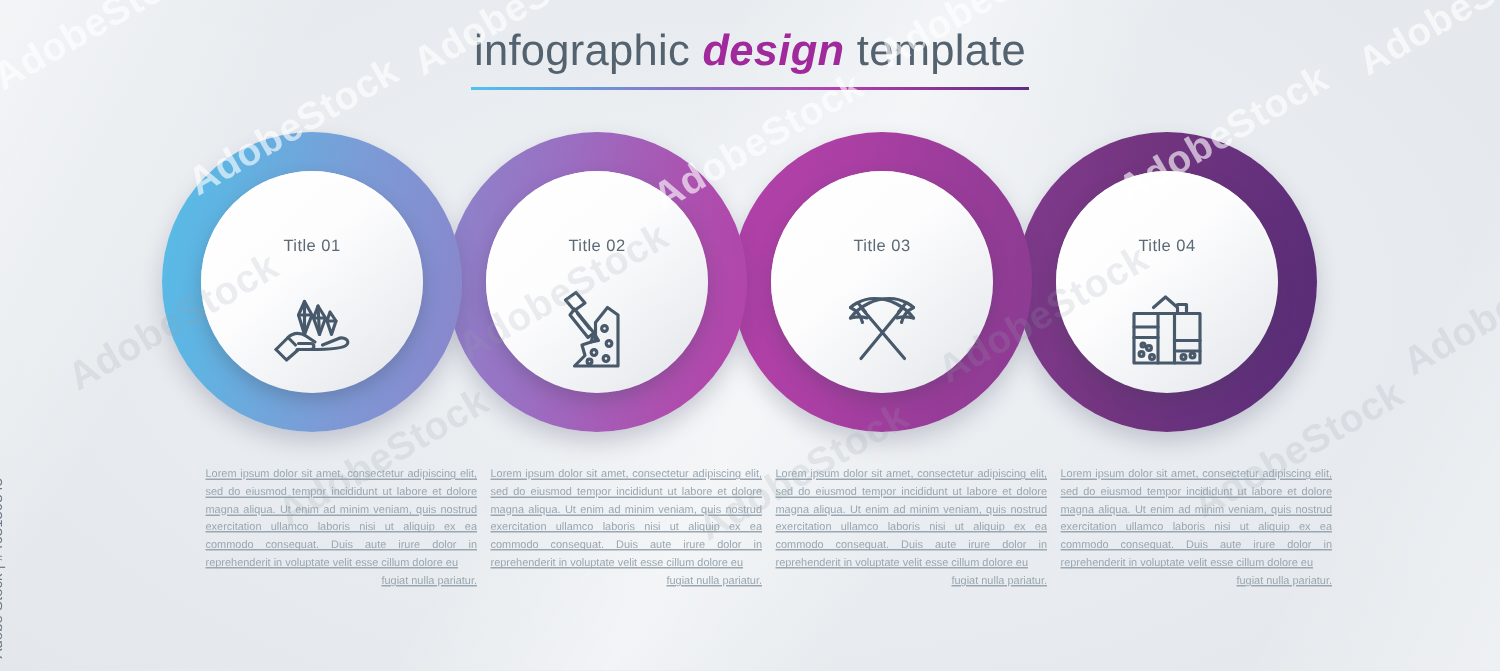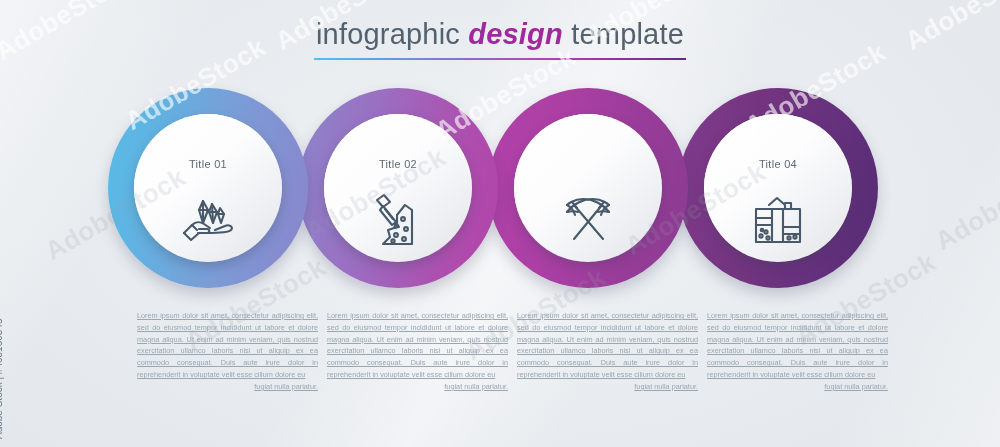--- a/index.html
+++ b/index.html
@@ -147,20 +147,21 @@
           <circle cx="35" cy="38" r="1.9"></circle>
           <circle cx="33" cy="48" r="1.9"></circle>
           <circle cx="22" cy="50" r="1.6"></circle>
         </svg>
       </div>
     </div>
   </div>
 
   <div class="ring ring-3">
     <div class="hole">
+      <div class="card-title">Title 03</div>
       <div class="icon-wrap">
         <svg width="58" height="48" viewBox="0 0 58 48" fill="none" stroke="#47596a" stroke-width="2.1" stroke-linecap="round" stroke-linejoin="round">
           <path d="M8 10 C8 10 14 4 24 4 C34 4 44 9 50 17"></path>
           <path d="M8 10 C12 12 15 16 16 20"></path>
           <path d="M50 17 C46 16 42 16 39 17"></path>
           <path d="M50 10 C50 10 44 4 34 4 C24 4 14 9 8 17"></path>
           <path d="M50 10 C46 12 43 16 42 20"></path>
           <path d="M8 17 C12 16 16 16 19 17"></path>
           <path d="M15 10 L44 44"></path>
           <path d="M43 10 L15 44"></path>

